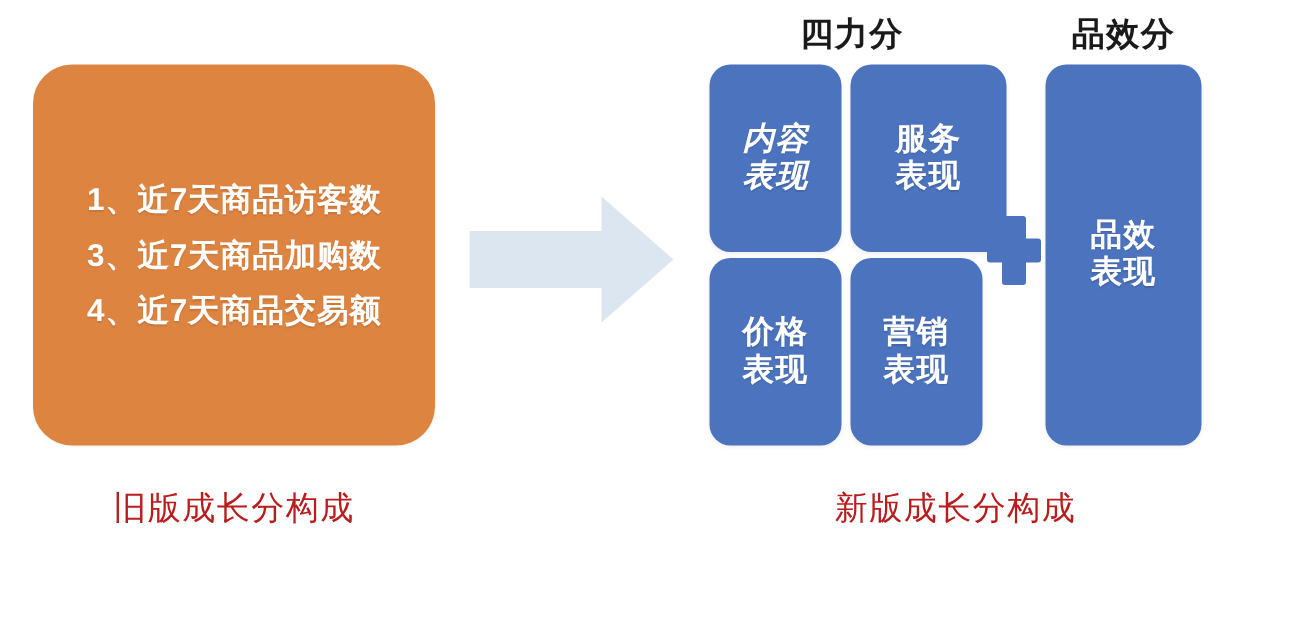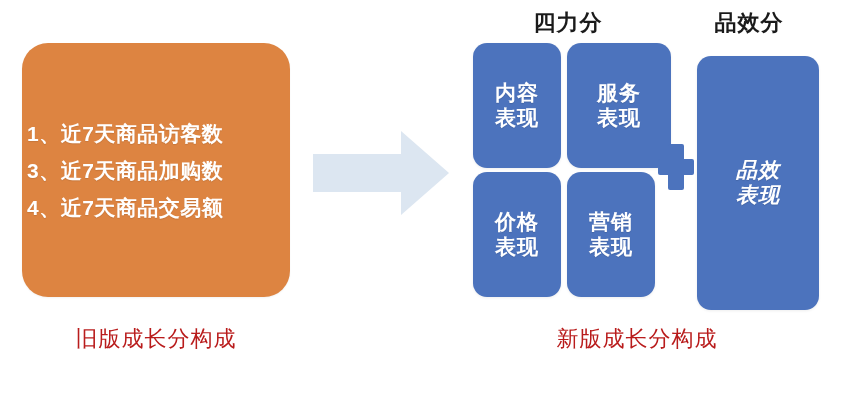--- a/index.html
+++ b/index.html
@@ -32,21 +32,21 @@
   .legacy-list {
     position: absolute;
     left: 0;
     top: 0;
     width: 100%;
     height: 100%;
     display: flex;
     flex-direction: column;
     justify-content: center;
     align-items: flex-start;
-    padding-left: 5px;
+    padding-left: 36px;
     box-sizing: border-box;
   }
   .legacy-item {
     color: #ffffff;
     font-size: 21px;
     font-weight: bold;
     line-height: 1.0;
     letter-spacing: 0.5px;
     margin: 8px 0;
     white-space: nowrap;
@@ -98,27 +98,27 @@
     color: #ffffff;
     font-size: 21px;
     font-weight: bold;
     line-height: 1.18;
     letter-spacing: 1px;
     text-shadow: 0 1px 1px rgba(0,0,0,0.12);
     white-space: nowrap;
   }
 
   
-  .q-tl { left: 473px; top: 43px;  width: 88px;  height: 125px; }
+  .q-tl { left: 473px; top: 43px;  width: 88px;  height: 125px; font-style: italic; }
   .q-tr { left: 567px; top: 43px;  width: 104px;  height: 125px; }
   .q-bl { left: 473px; top: 172px; width: 88px;  height: 125px; }
   .q-br { left: 567px; top: 172px; width: 88px;  height: 125px; }
 
   
-  .brand-box { left: 697px; top: 56px; width: 122px; height: 254px; font-style: italic; }
+  .brand-box { left: 697px; top: 43px; width: 104px; height: 254px; }
 
   
   .plus-sign {
     position: absolute;
     left: 658px;
     top: 144px;
     width: 36px;
     height: 46px;
   }
   .plus-sign .bar-h {

